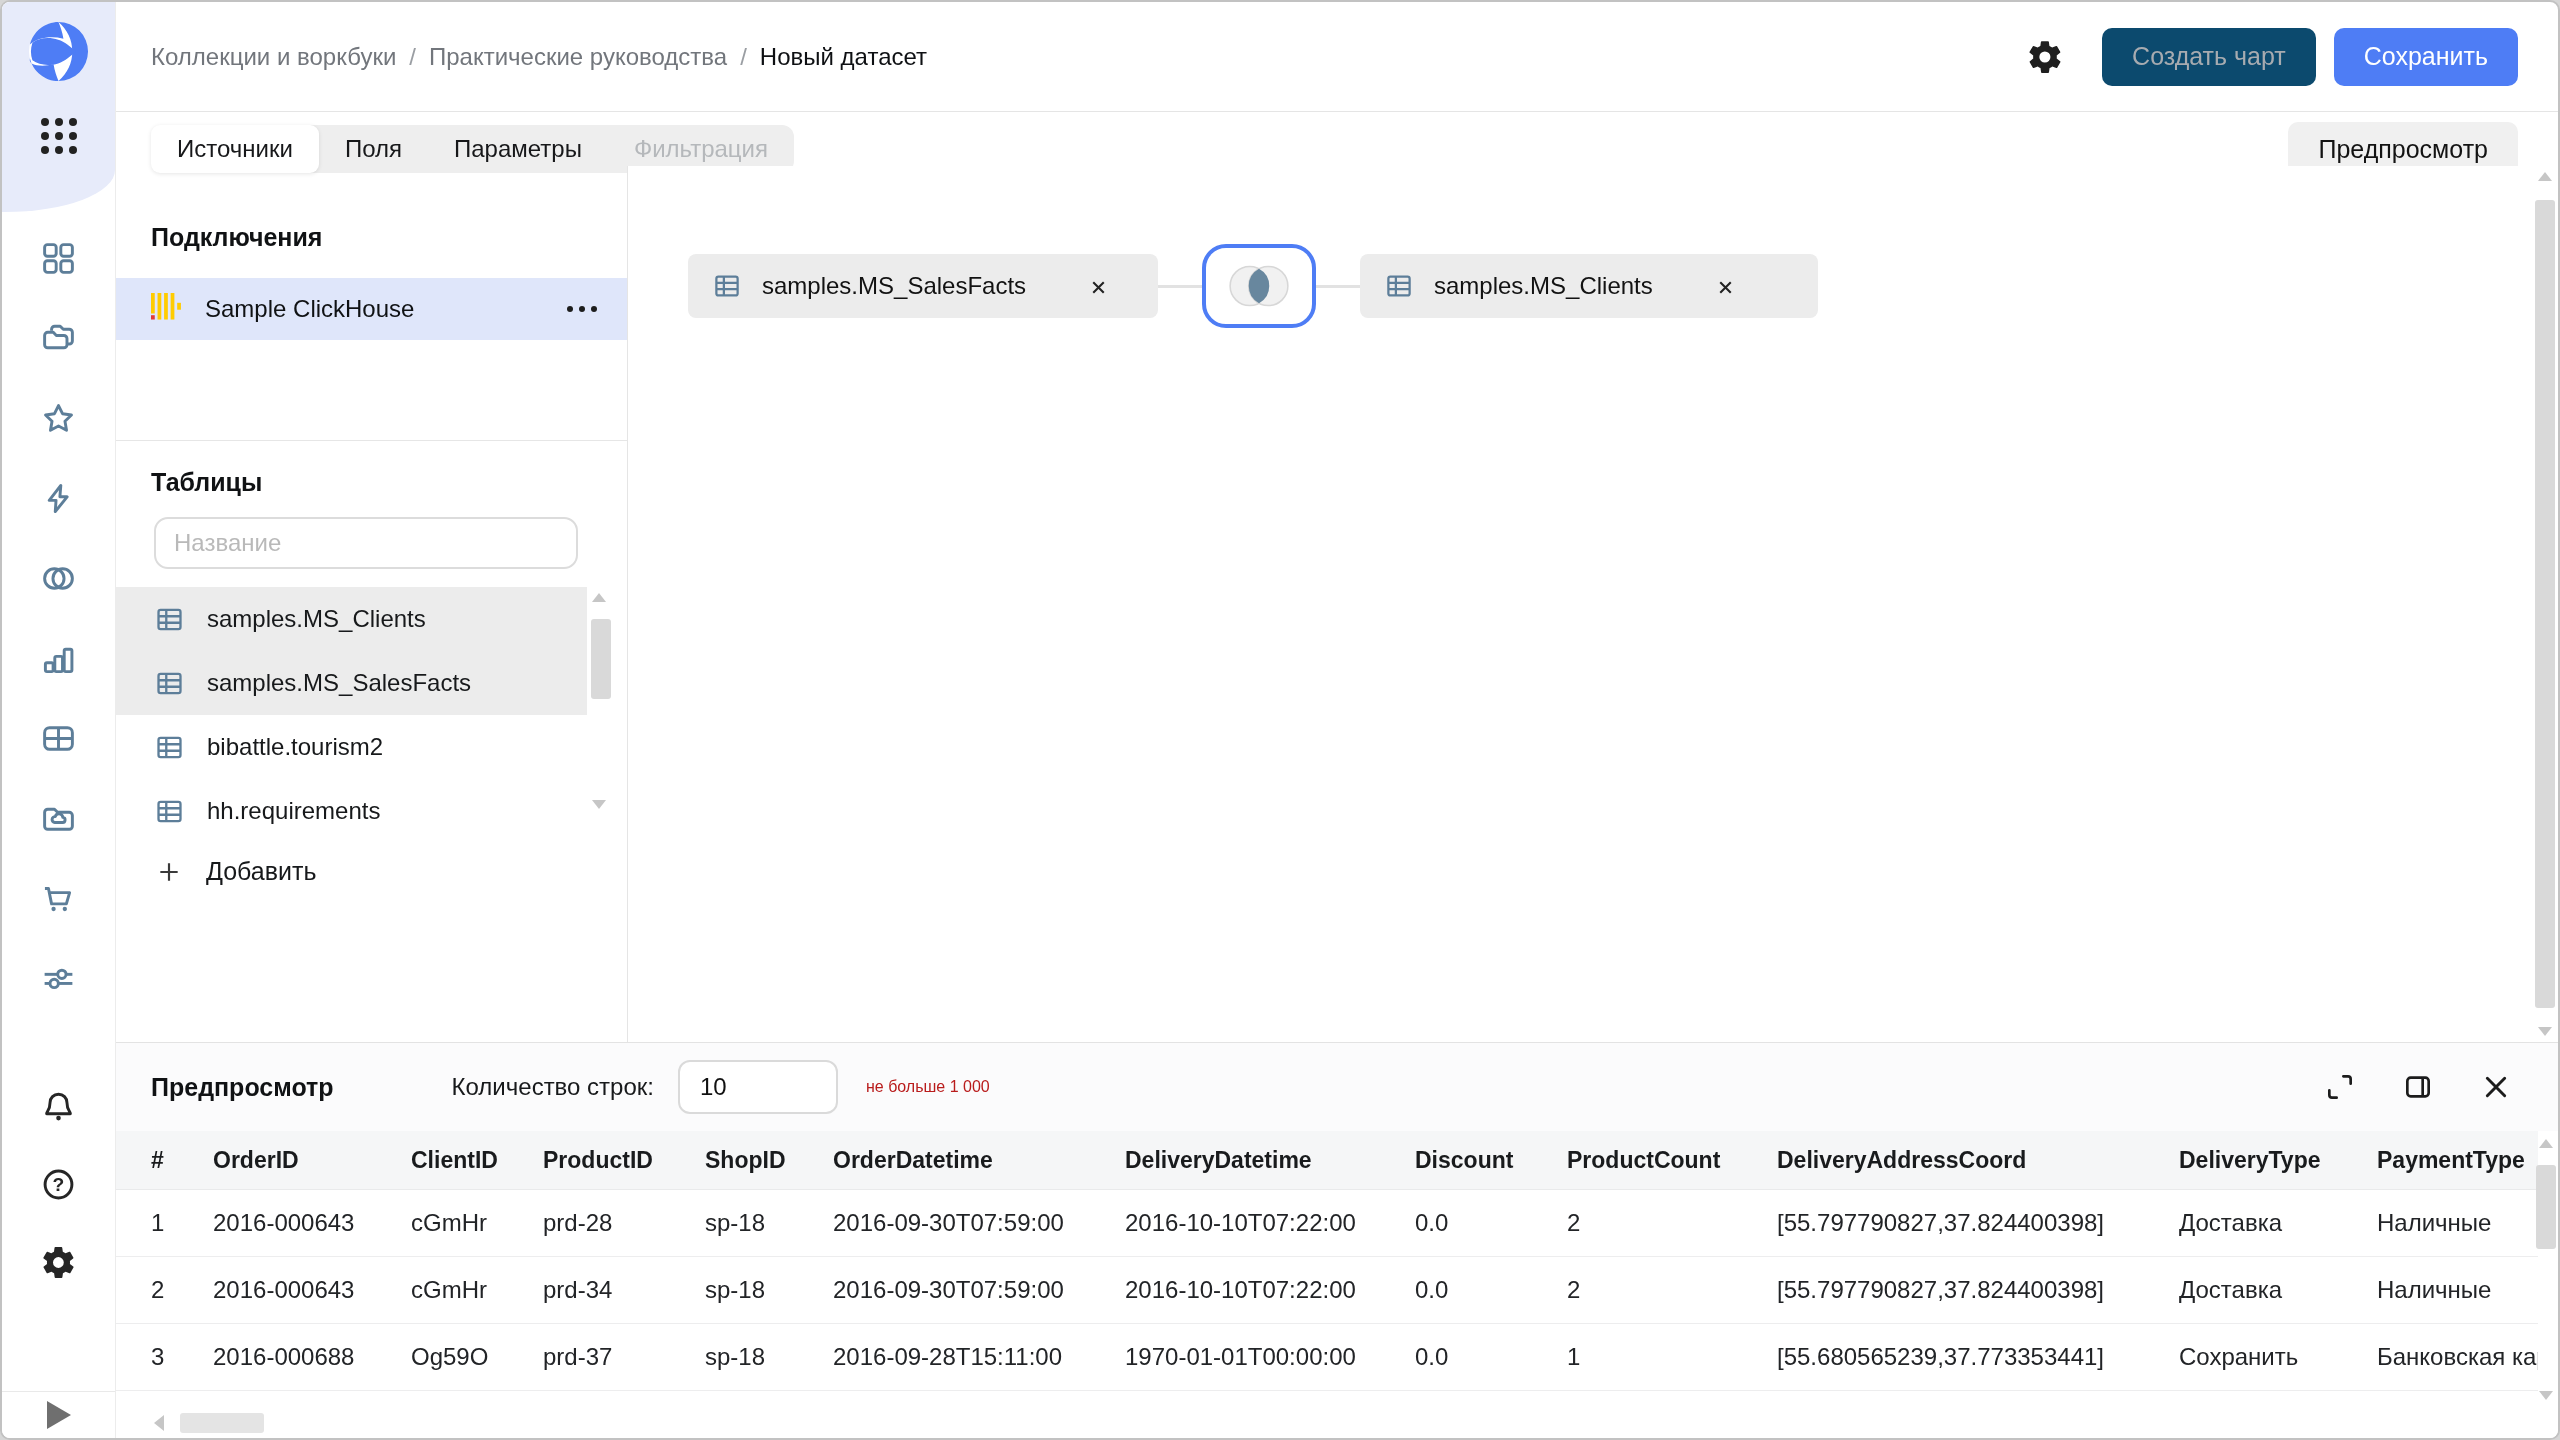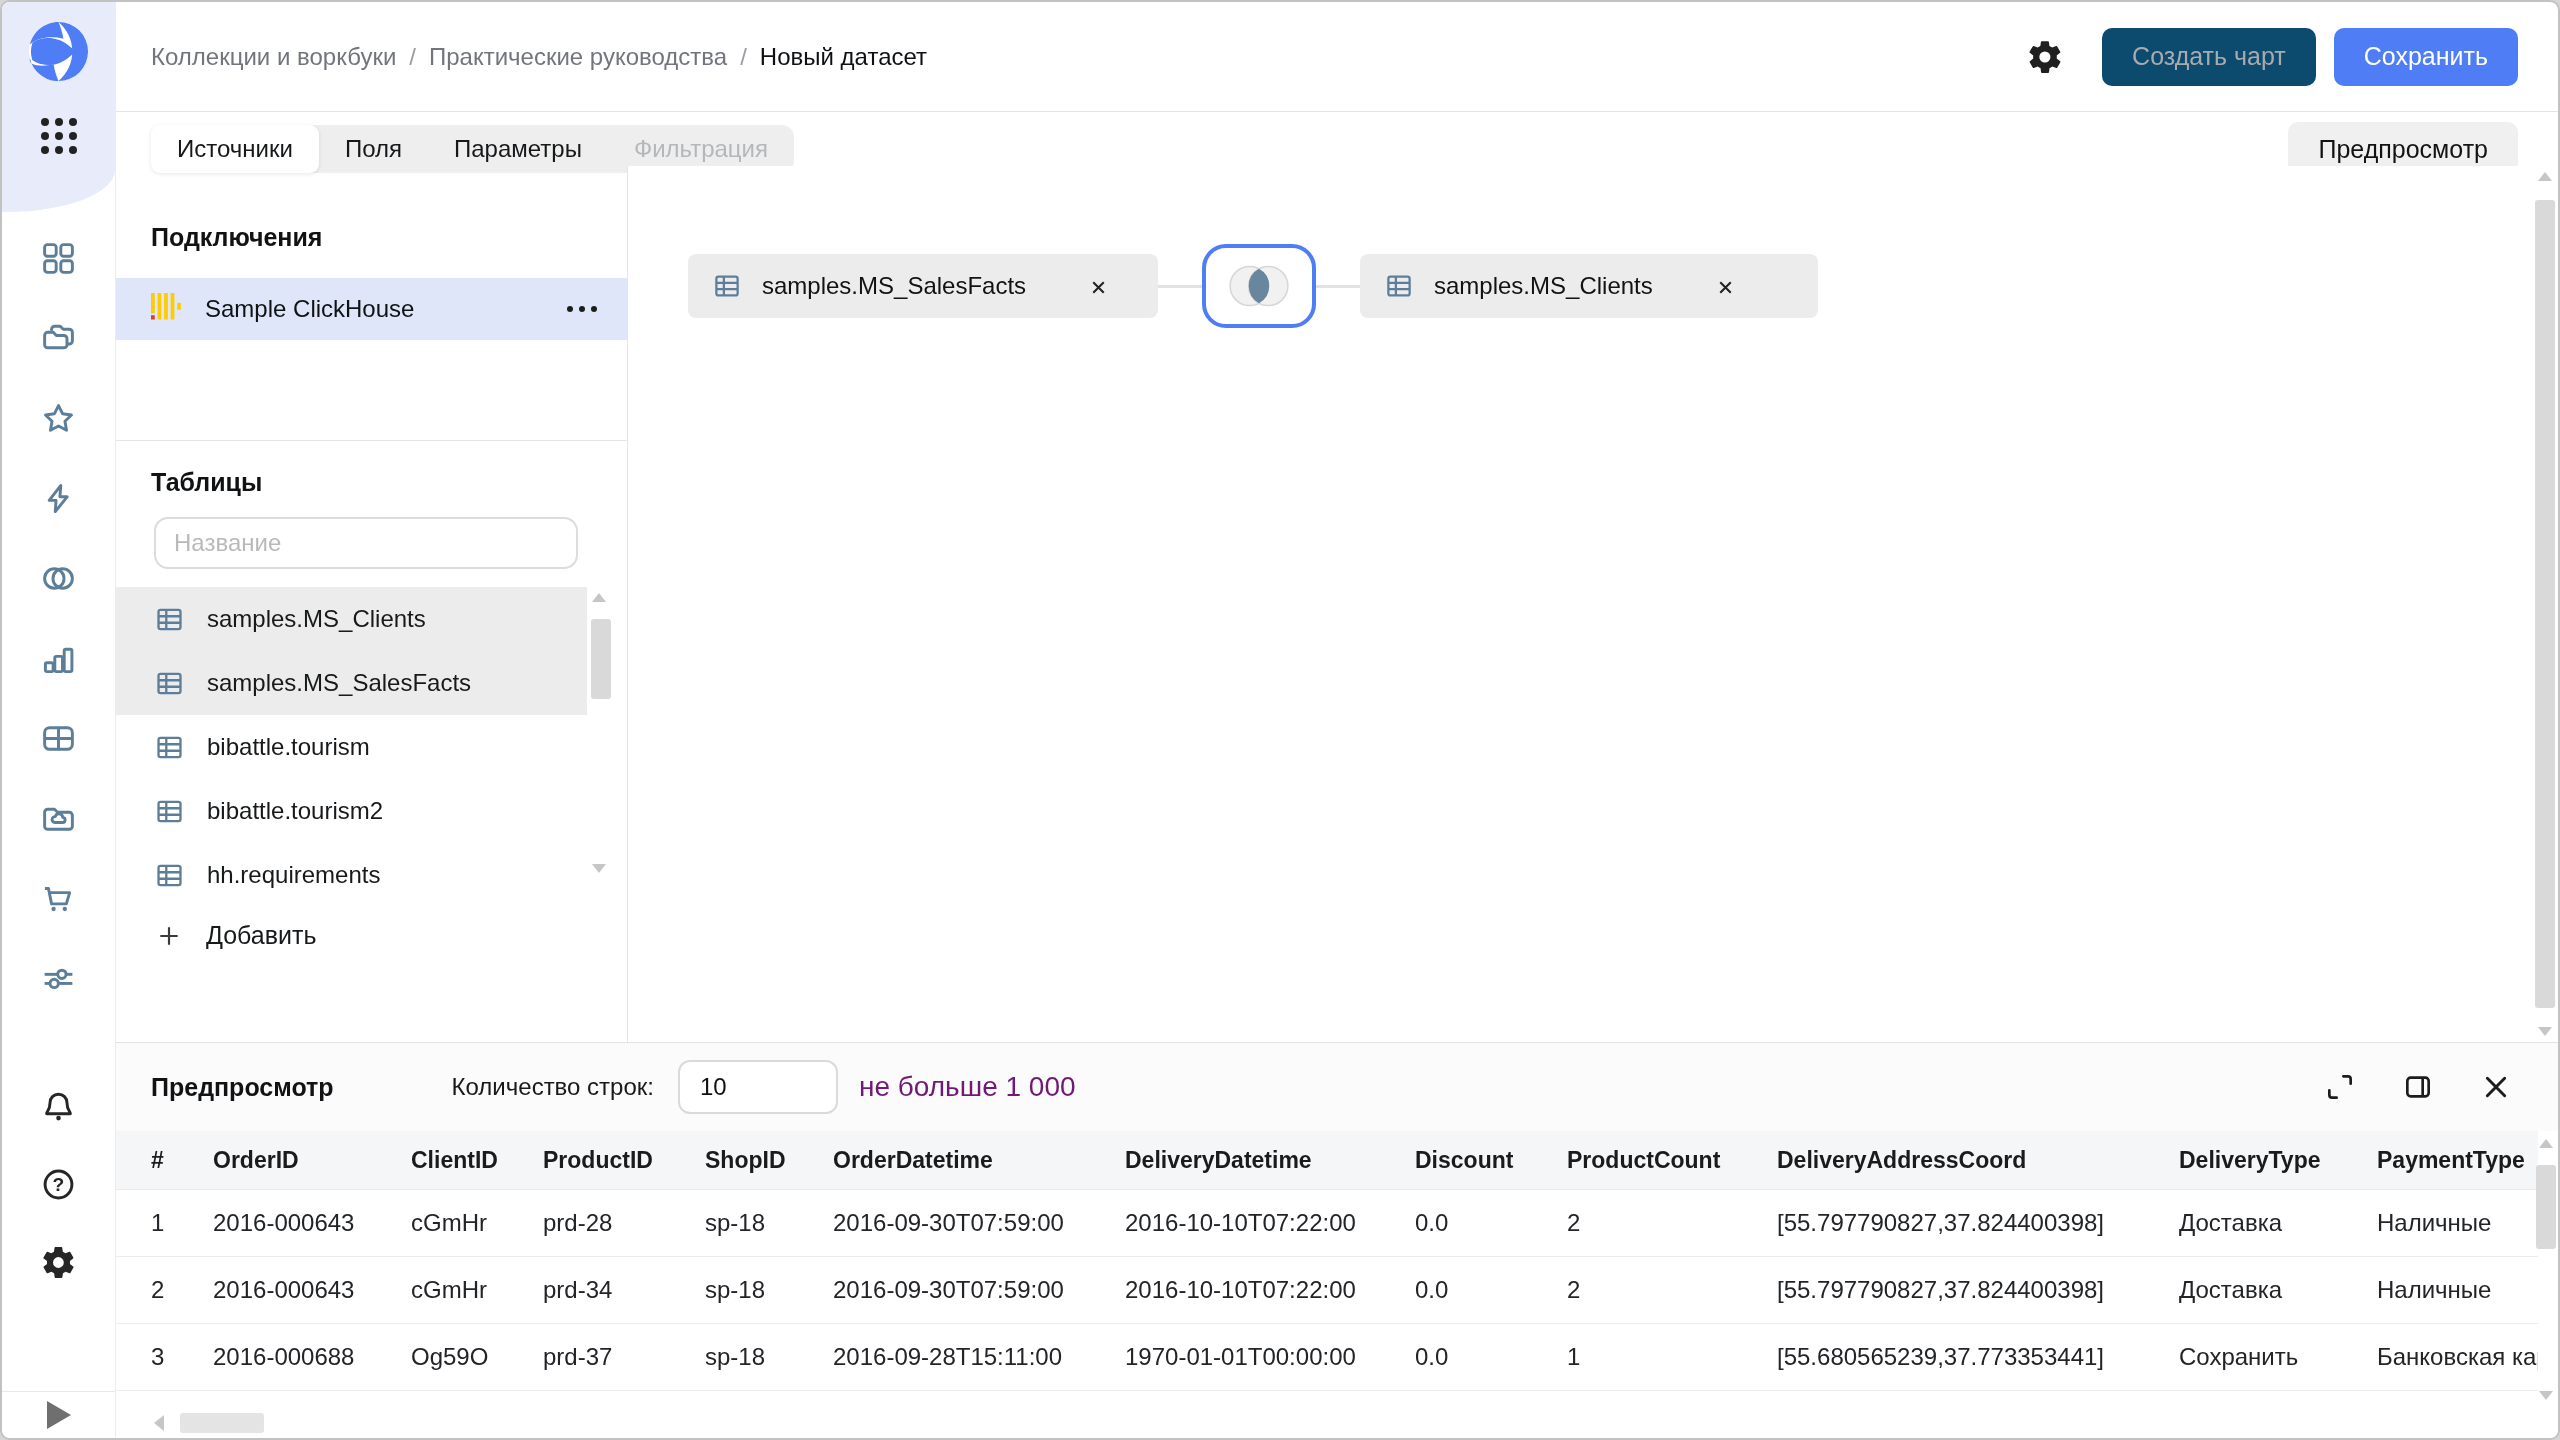--- a/index.html
+++ b/index.html
@@ -93,21 +93,21 @@
   .canvas-sb{position:absolute;right:3px;top:6px;bottom:6px;width:20px;}
   .canvas-sb .sb-thumb{top:28px;bottom:28px;}
 
   
   .pv{position:absolute;top:1040px;left:0;right:0;bottom:0;border-top:1px solid #e3e3e3;background:#fff;}
   .pv-hdr{height:88px;display:flex;align-items:center;padding:0 46px 0 35px;background:#fbfbfc;}
   .pv-title{font-size:25px;font-weight:700;color:#101214;}
   .rc-label{font-size:24px;color:#17191b;margin-left:118px;}
   .rc-input{width:160px;height:54px;margin-left:24px;border:2px solid #dadada;border-radius:12px;
             font-size:24px;padding:0 20px;box-sizing:border-box;outline:none;font-family:inherit;color:#111;}
-  .rc-hint{font-size:28px;color:#701a75;margin-left:21px;}
+  .rc-hint{font-size:16px;color:#b91c1c;margin-left:28px;}
   .pv-icons{margin-left:auto;display:flex;gap:46px;color:#1c1c1c;align-items:center;}
   .pv-ic{width:32px;height:32px;cursor:pointer;}
 
   .pv-table{position:absolute;top:88px;left:0;right:20px;bottom:30px;overflow:hidden;}
   .pt-hrow{display:flex;height:58px;align-items:center;background:#f5f6f7;border-bottom:1px solid #e9eaeb;
            padding-left:35px;}
   .pt-hcell{font-size:23px;font-weight:700;color:#191b1d;flex:0 0 auto;box-sizing:border-box;
             padding-right:10px;white-space:nowrap;overflow:hidden;}
   .pt-row{display:flex;height:66px;align-items:center;border-bottom:1px solid #ededee;padding-left:35px;}
   .pt-cell{font-size:24px;color:#222427;flex:0 0 auto;box-sizing:border-box;padding-right:10px;
@@ -314,29 +314,20 @@
     <span class="trow-label">samples.MS_Clients</span>
   </div>
             <div class="trow selected">
     <span class="icn">
       <svg viewBox="0 0 24 24" fill="none" stroke="currentColor" stroke-width="1.8">
                   <rect x="3.5" y="4.5" width="17" height="15" rx="1.6"></rect>
                   <path d="M3.5 9.5h17M3.5 14.5h17M9.5 4.5v15"></path>
                 </svg>
     </span>
     <span class="trow-label">samples.MS_SalesFacts</span>
-  </div>
-            <div class="trow">
-    <span class="icn">
-      <svg viewBox="0 0 24 24" fill="none" stroke="currentColor" stroke-width="1.8">
-                  <rect x="3.5" y="4.5" width="17" height="15" rx="1.6"></rect>
-                  <path d="M3.5 9.5h17M3.5 14.5h17M9.5 4.5v15"></path>
-                </svg>
-    </span>
-    <span class="trow-label">bibattle.tourism</span>
   </div>
             <div class="trow">
     <span class="icn">
       <svg viewBox="0 0 24 24" fill="none" stroke="currentColor" stroke-width="1.8">
                   <rect x="3.5" y="4.5" width="17" height="15" rx="1.6"></rect>
                   <path d="M3.5 9.5h17M3.5 14.5h17M9.5 4.5v15"></path>
                 </svg>
     </span>
     <span class="trow-label">bibattle.tourism2</span>
   </div>

